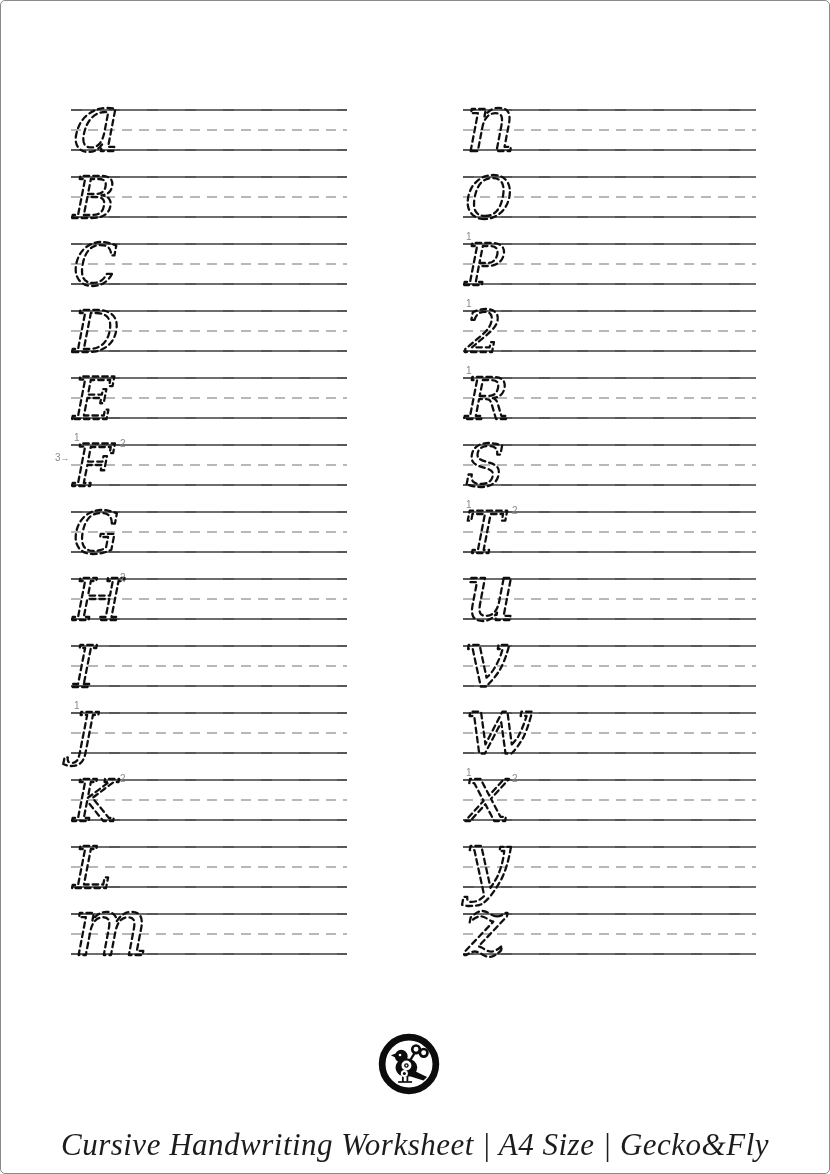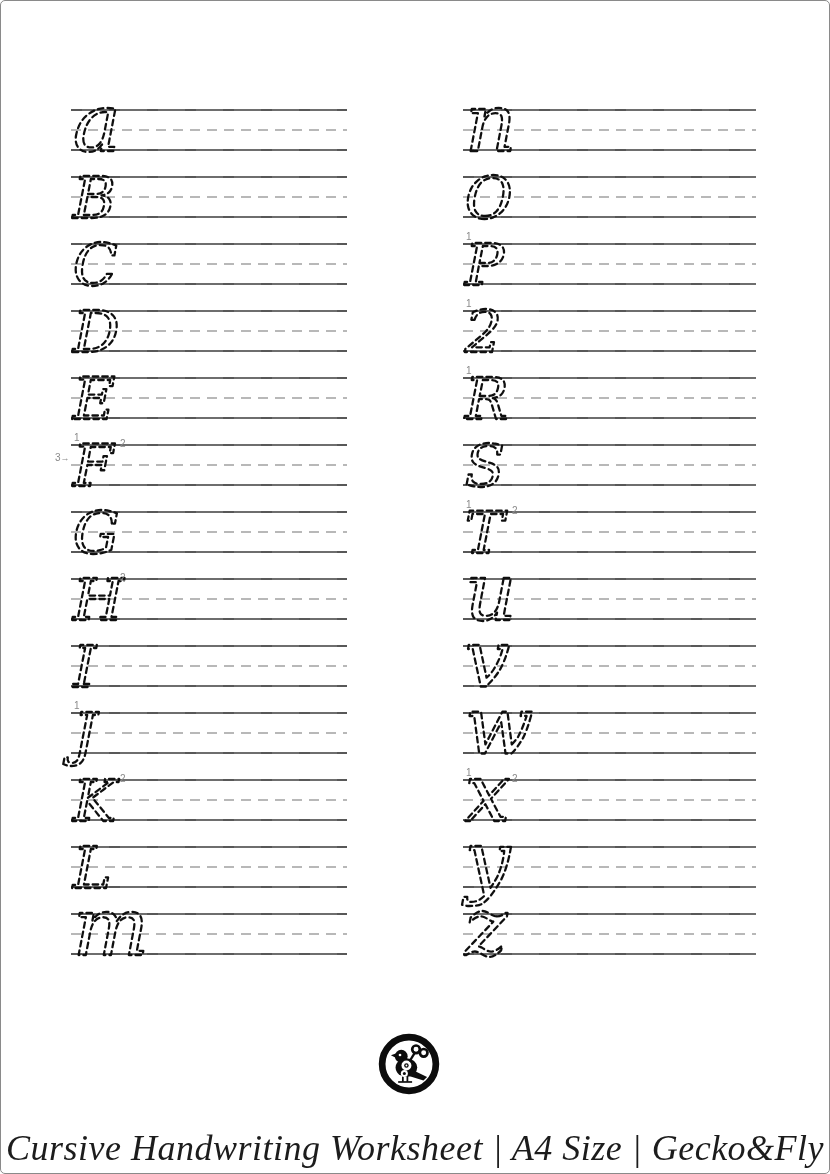--- a/index.html
+++ b/index.html
@@ -64,21 +64,21 @@
   }
   .ann-1{top:-13px;left:3px;}
   .ann-2{top:-7px;left:49px;}
   .ann-3{top:7px;left:-16px;}
   .ann-3::after{content:"\2192";font-size:9px;}
   .logo{position:absolute;left:377px;top:1032px;width:62px;height:62px;}
   .footer{
     position:absolute;left:0;right:0;top:1126px;
     text-align:center;
     font-style:italic;
-    font-size:36px;
+    font-size:31px;
     letter-spacing:.5px;
     color:var(--footer);
   }
 </style>
 </head>
 <body>
 
 <div class="page">
 
   <div class="col col-left">

